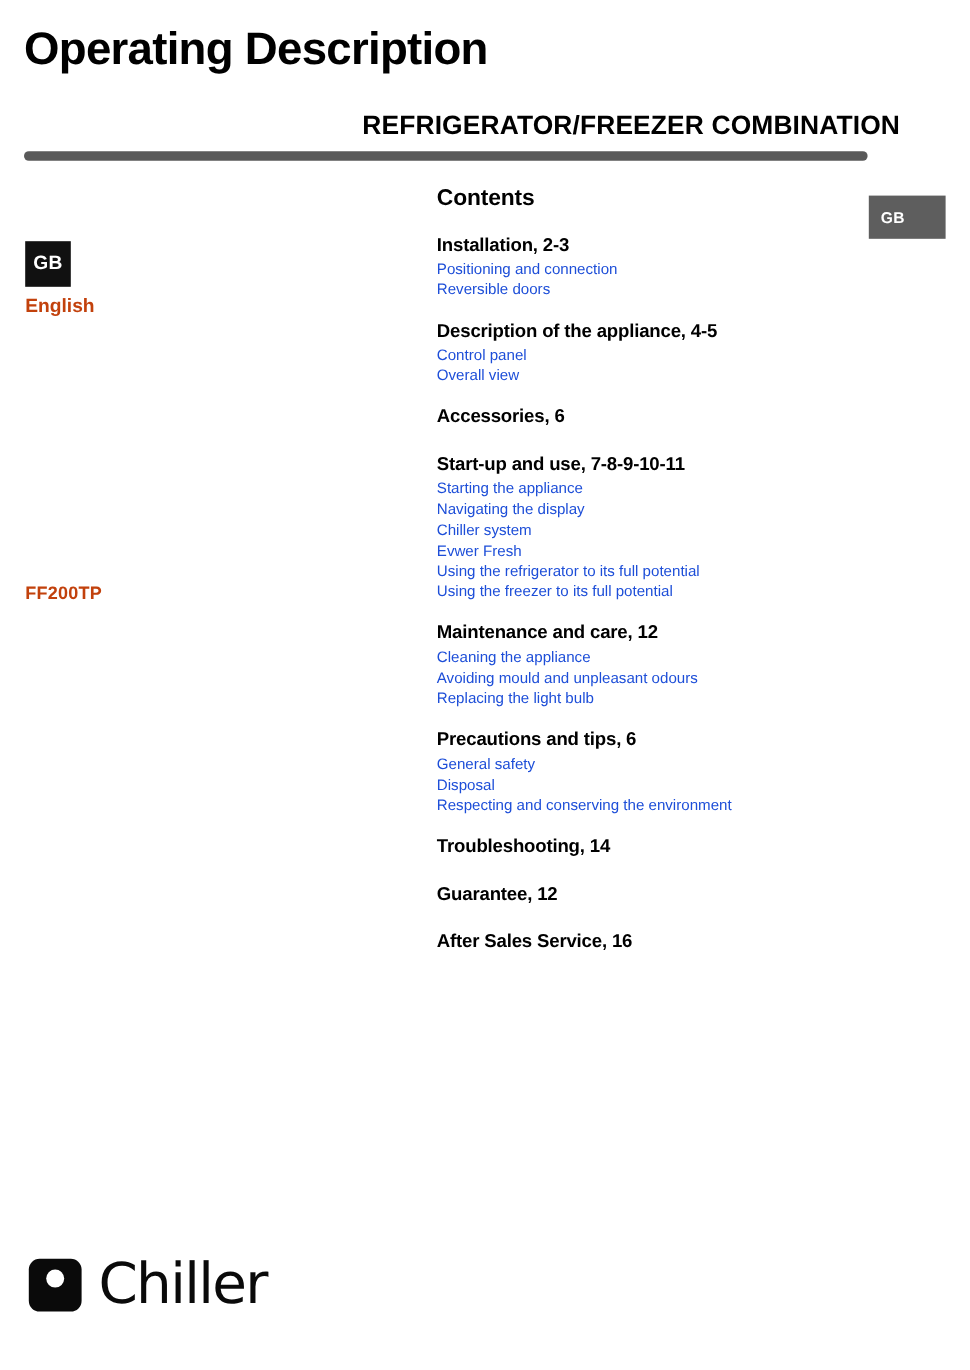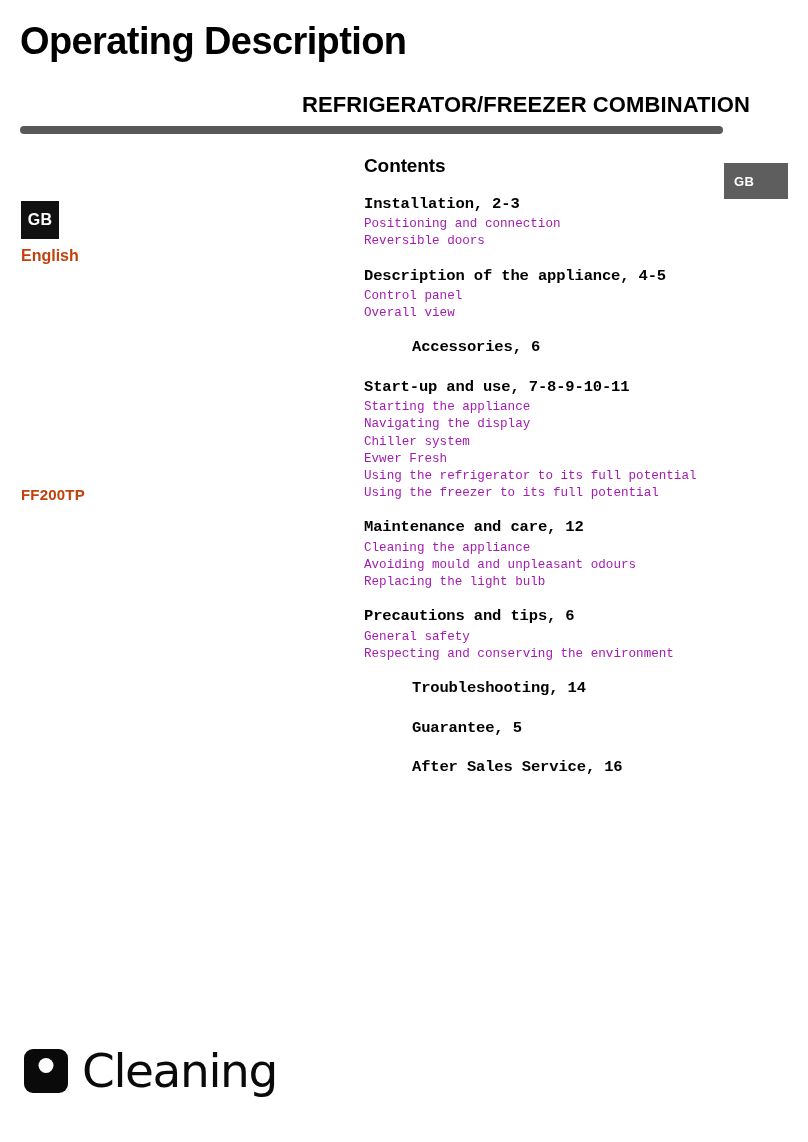--- a/index.html
+++ b/index.html
@@ -112,21 +112,20 @@
   .contents-heading {
     font-size: 19px;
     font-weight: bold;
     color: #000;
     margin: 0 0 18px 0;
     line-height: 1.1;
     letter-spacing: -0.1px;
   }
   .toc-section {
     margin-bottom: 16px;
-    font-family: Liberation Mono, monospace;
   }
   .toc-section:last-child {
     margin-bottom: 0;
   }
   .toc-title {
     font-size: 15.5px;
     font-weight: bold;
     color: #000;
     line-height: 1.25;
     letter-spacing: -0.15px;
@@ -134,30 +133,29 @@
     white-space: nowrap;
   }
   .toc-sublist {
     list-style: none;
     margin: 0;
     padding: 0;
   }
   .toc-sublist li {
     font-size: 12.6px;
     font-weight: normal;
-    color: #a21caf;
+    color: #1d4ed8;
     line-height: 17.2px;
     white-space: nowrap;
   }
   .toc-section.bare .toc-title {
     margin-bottom: 0;
   }
   .toc-section.bare {
     margin-bottom: 20px;
-    margin-left: 48px;
   }
 
   
   .brand {
     position: absolute;
     left: 24px;
     top: 1049px;
     display: flex;
     align-items: center;
   }
@@ -246,33 +244,34 @@
         <ul class="toc-sublist">
           <li>Cleaning the appliance</li>
           <li>Avoiding mould and unpleasant odours</li>
           <li>Replacing the light bulb</li>
         </ul>
       </div>
       <div class="toc-section">
         <div class="toc-title">Precautions and tips, 6</div>
         <ul class="toc-sublist">
           <li>General safety</li>
+          <li>Disposal</li>
           <li>Respecting and conserving the environment</li>
         </ul>
       </div>
       <div class="toc-section bare">
         <div class="toc-title">Troubleshooting, 14</div>
       </div>
       <div class="toc-section bare">
-        <div class="toc-title">Guarantee, 5</div>
+        <div class="toc-title">Guarantee, 12</div>
       </div>
       <div class="toc-section bare">
         <div class="toc-title">After Sales Service, 16</div>
       </div>
     </div>
 </div>
 
 <div class="brand">
   <span class="brand-mark">
     <span class="dot"></span>
   </span>
-  <span class="brand-name">Cleaning</span>
+  <span class="brand-name">Chiller</span>
 </div>
 
 </body></html>

